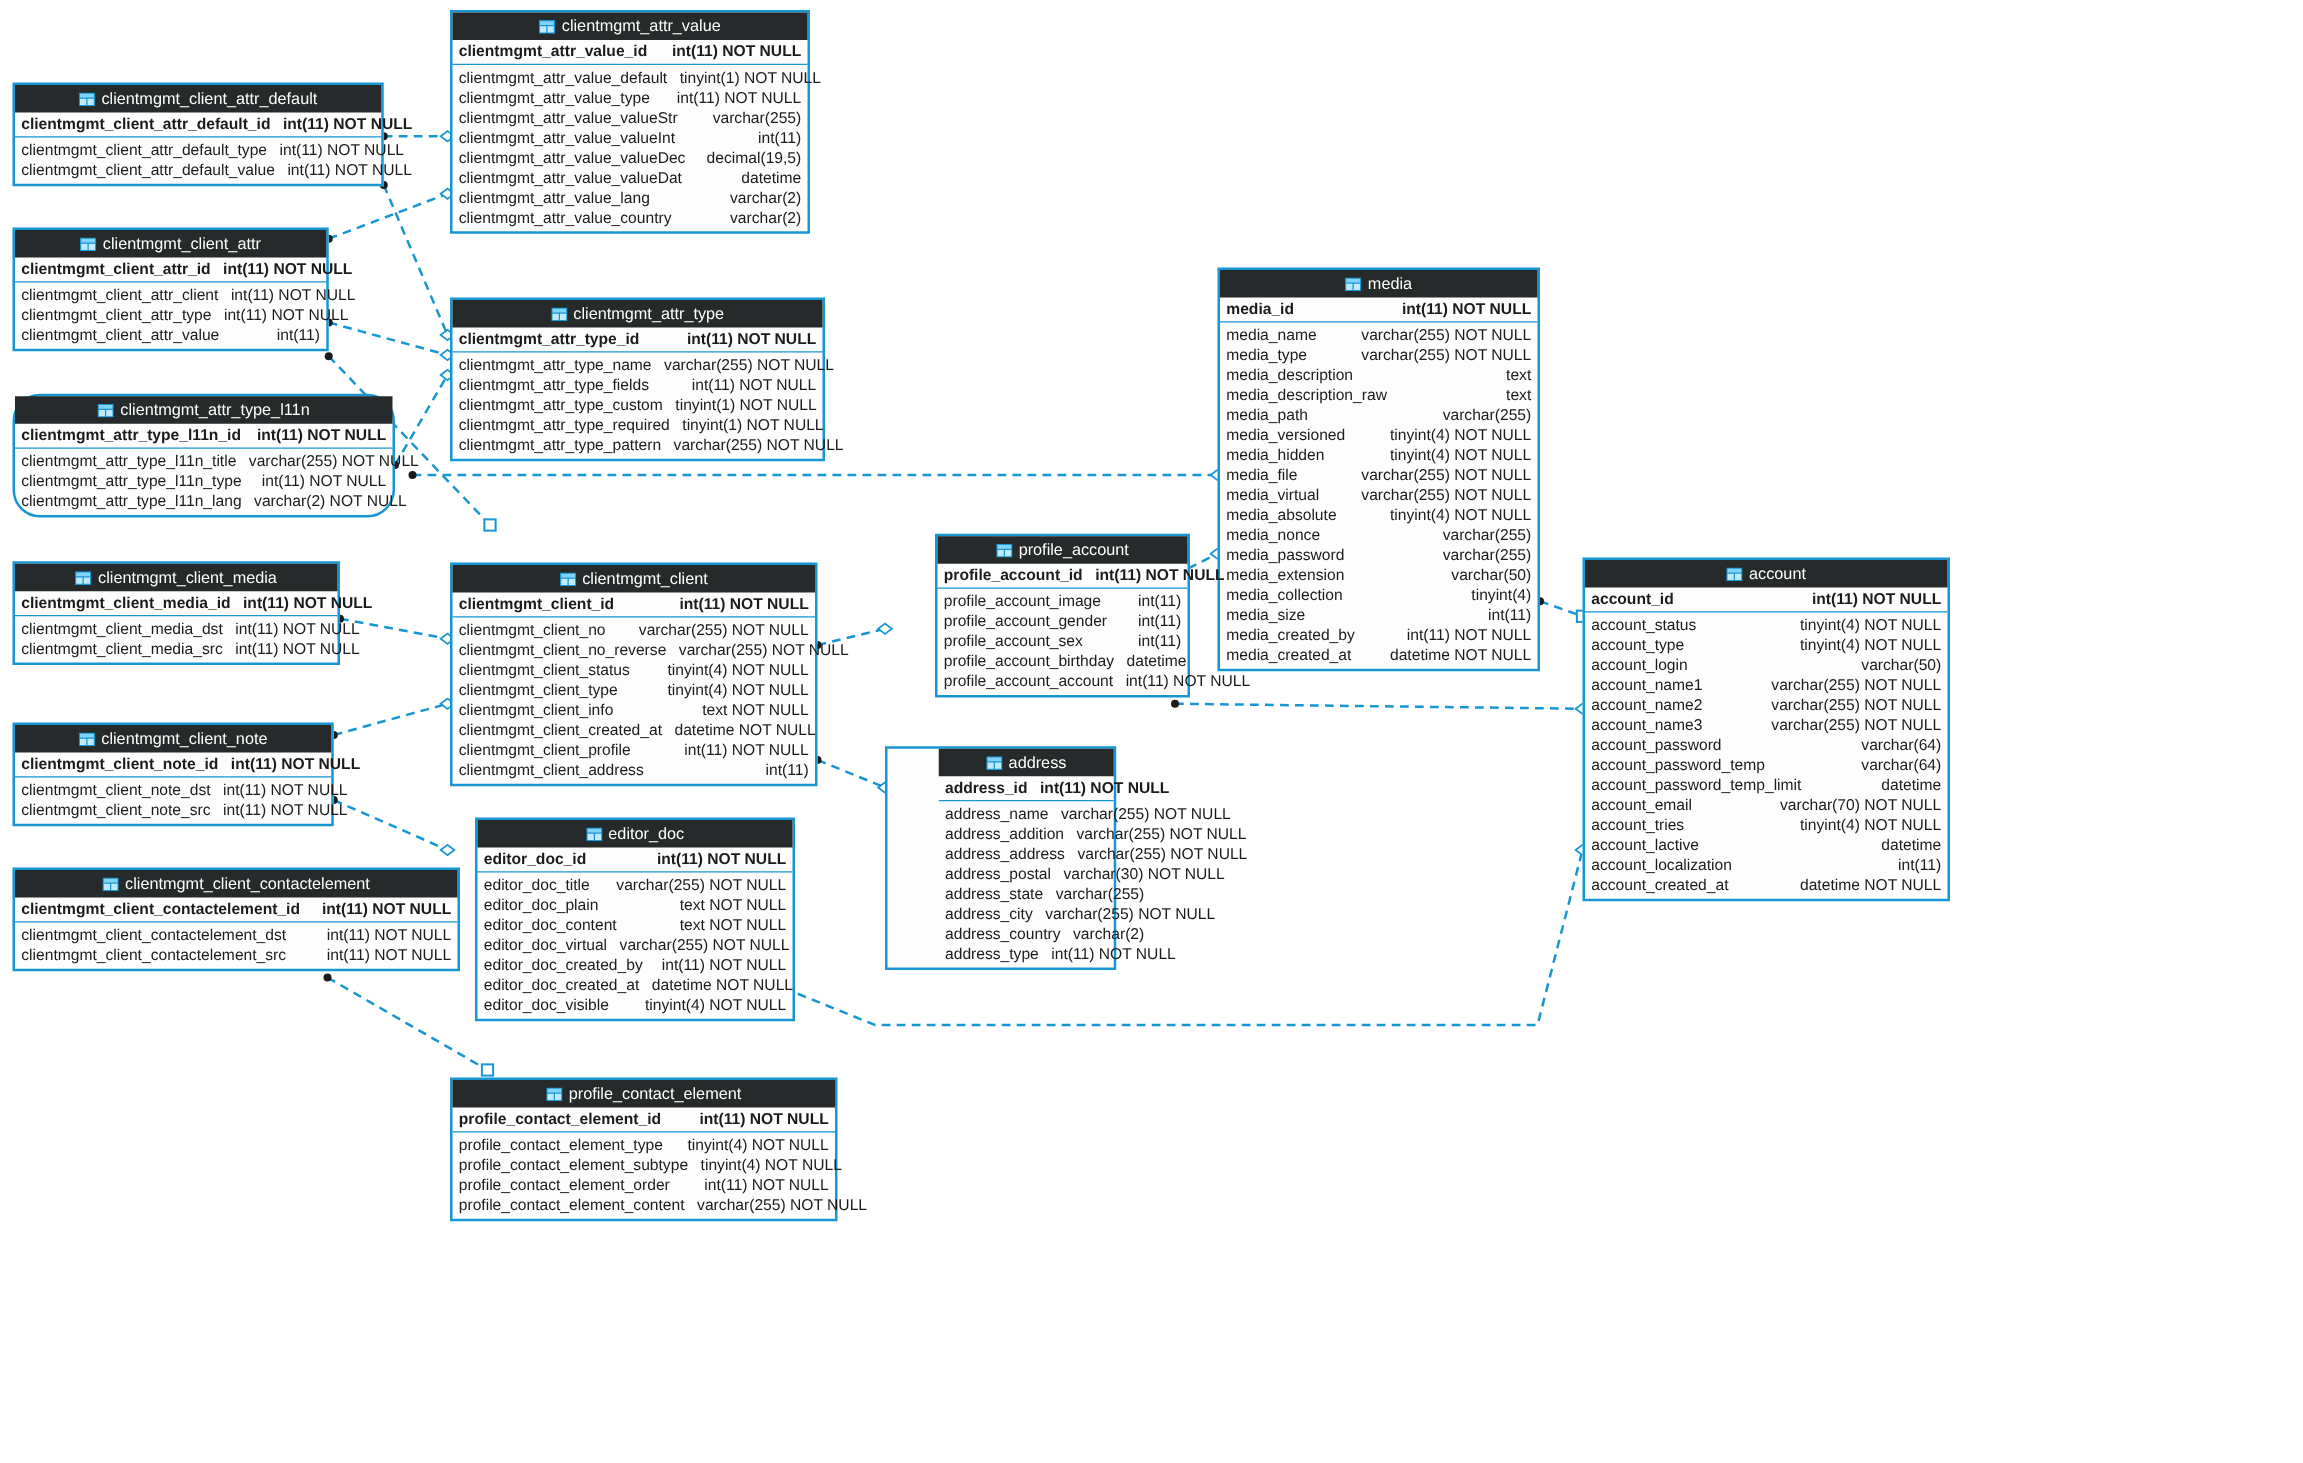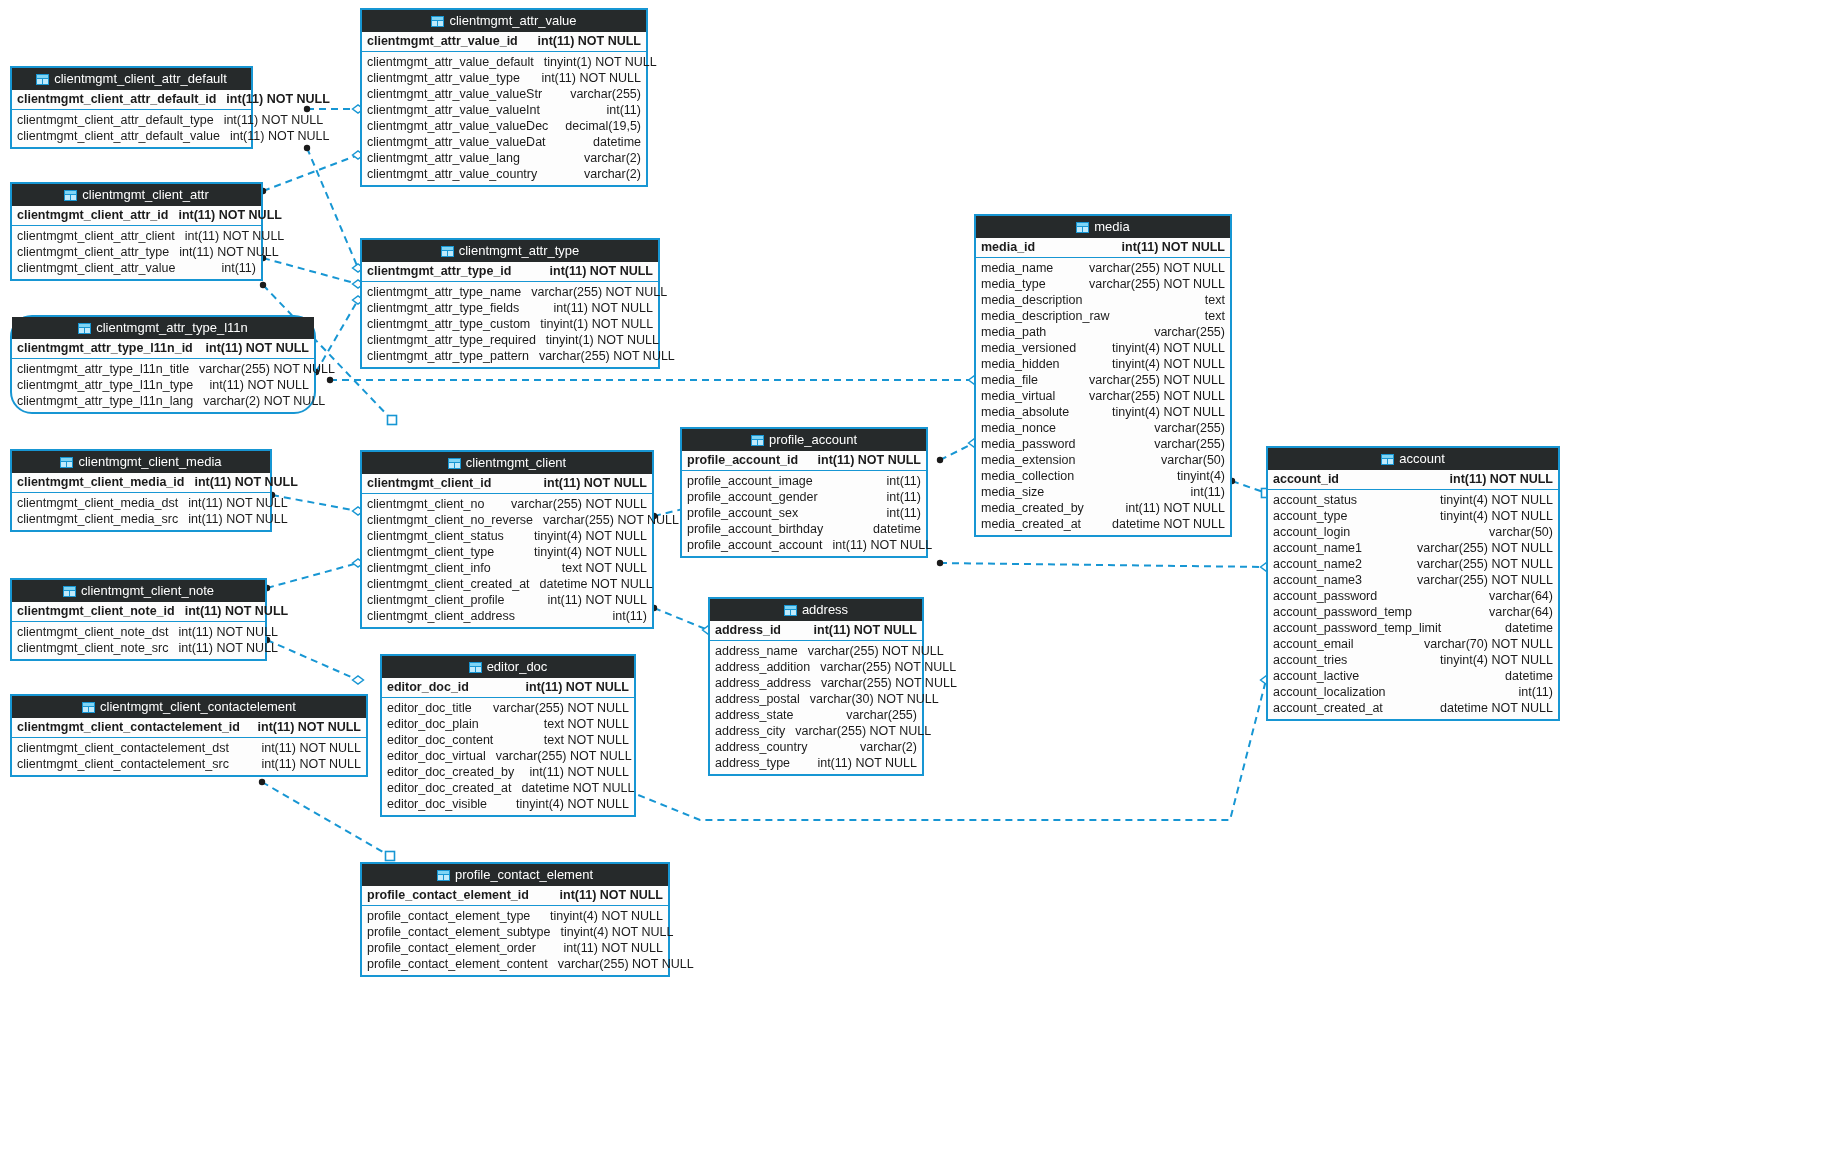--- a/index.html
+++ b/index.html
@@ -183,21 +183,21 @@
           <div class="col-row">
             <span class="col-name">clientmgmt_attr_value_lang</span>
             <span class="col-type">varchar(2)</span>
           </div>
           <div class="col-row">
             <span class="col-name">clientmgmt_attr_value_country</span>
             <span class="col-type">varchar(2)</span>
           </div>
         </div>
       </div>
-      <div class="entity" style="left: 10px; top: 66px; width: 243px;">
+      <div class="entity" style="left: 10px; top: 66px; width: 297px;">
         <div class="entity-header">
           <span class="tbl-icon">
             <svg width="13" height="11" viewBox="0 0 13 11">
               <rect x="0" y="0" width="13" height="11" fill="#1796d3"></rect>
               <rect x="1" y="1" width="11" height="3" fill="#7fd4f5"></rect>
               <rect x="1" y="5" width="5" height="5" fill="#bfeafc"></rect>
               <rect x="7" y="5" width="5" height="5" fill="#bfeafc"></rect>
             </svg>
           </span>
           <span>clientmgmt_client_attr_default</span>
@@ -476,21 +476,21 @@
           <div class="col-row">
             <span class="col-name">clientmgmt_client_profile</span>
             <span class="col-type">int(11) NOT NULL</span>
           </div>
           <div class="col-row">
             <span class="col-name">clientmgmt_client_address</span>
             <span class="col-type">int(11)</span>
           </div>
         </div>
       </div>
-      <div class="entity" style="left: 680px; top: 427px; width: 248px;">
+      <div class="entity" style="left: 748px; top: 427px; width: 204px;">
         <div class="entity-header">
           <span class="tbl-icon">
             <svg width="13" height="11" viewBox="0 0 13 11">
               <rect x="0" y="0" width="13" height="11" fill="#1796d3"></rect>
               <rect x="1" y="1" width="11" height="3" fill="#7fd4f5"></rect>
               <rect x="1" y="5" width="5" height="5" fill="#bfeafc"></rect>
               <rect x="7" y="5" width="5" height="5" fill="#bfeafc"></rect>
             </svg>
           </span>
           <span>profile_account</span>
@@ -617,21 +617,21 @@
           <div class="col-row">
             <span class="col-name">clientmgmt_client_note_dst</span>
             <span class="col-type">int(11) NOT NULL</span>
           </div>
           <div class="col-row">
             <span class="col-name">clientmgmt_client_note_src</span>
             <span class="col-type">int(11) NOT NULL</span>
           </div>
         </div>
       </div>
-      <div class="entity" style="left: 708px; top: 597px; width: 216px;">
+      <div class="entity" style="left: 708px; top: 597px; width: 185px; padding-left: 41px;">
         <div class="entity-header">
           <span class="tbl-icon">
             <svg width="13" height="11" viewBox="0 0 13 11">
               <rect x="0" y="0" width="13" height="11" fill="#1796d3"></rect>
               <rect x="1" y="1" width="11" height="3" fill="#7fd4f5"></rect>
               <rect x="1" y="5" width="5" height="5" fill="#bfeafc"></rect>
               <rect x="7" y="5" width="5" height="5" fill="#bfeafc"></rect>
             </svg>
           </span>
           <span>address</span>

